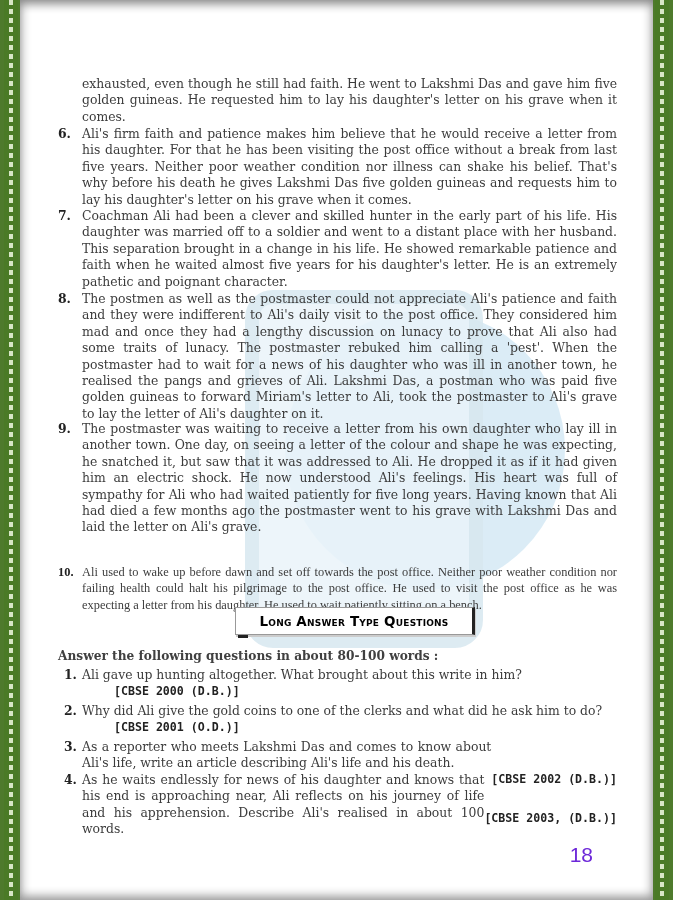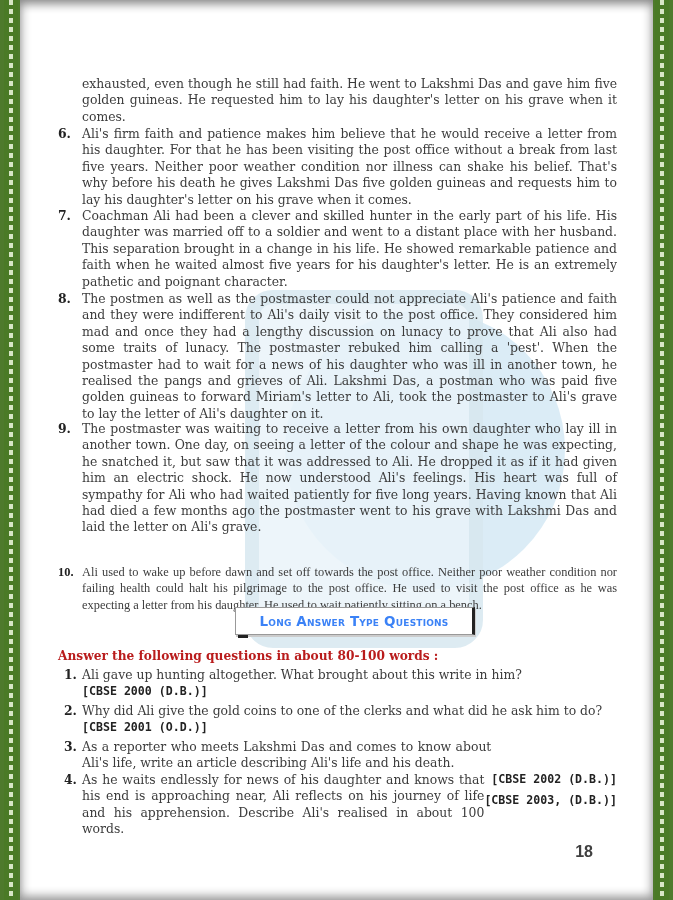--- a/index.html
+++ b/index.html
@@ -58,39 +58,39 @@
     border: 1px solid #999; border-right: 3px solid #222;
     background: #fff;
     box-shadow: 1px 2px 0 #ccc;
   }
   .heading-box::after {
     content: ""; position: absolute; left: 2px; bottom: -4px; width: 10px; height: 3px; background: #222;
   }
   .heading-text {
     display: block; text-align: center; line-height: 26px;
     font-family: "DejaVu Sans", sans-serif; font-variant: small-caps;
-    font-size: 13.5px; color: #3b82f6; letter-spacing: 0.2px; font-weight: bold;
+    font-size: 13.5px; color: #000000; letter-spacing: 0.2px; font-weight: bold;
   }
   .instruction {
     position: absolute; top: 648px; left: 0; right: 0;
-    font-weight: bold; font-size: 12.2px; color: #b91c1c;
+    font-weight: bold; font-size: 12.2px; color: #404040;
   }
   .q { position: absolute; left: 0; right: 0; padding-left: 24px; text-align: justify; text-align-last: left; }
   .q .num { position: absolute; left: 6px; top: 0; width: 14px; text-align: right; font-weight: bold; color: #222; }
   .src { font-weight: bold; color: #222; font-family: "DejaVu Sans Mono", monospace; font-size: 11.6px; }
-  .src-right { display: block; text-align: right; }
+  .src-right { display: block; text-align: right; margin-left: 32px; }
   .inline-src { float: right; }
   #q1 { top: 667px; }
   #q2 { top: 703px; }
   #q3 { top: 739px; }
   #q4 { top: 772px; }
   .page-number {
     position: absolute; right: 60px; top: 843px;
-    color: #404040; font-family: "Liberation Sans", sans-serif;
-    font-weight: bold; font-size: 16px;
+    color: #6d28d9; font-family: "Liberation Sans", sans-serif;
+    font-weight: normal; font-size: 21px;
   }
 </style>
 </head>
 <body>
 
 <div class="border-left"></div>
 <div class="border-right"></div>
 
 <div class="page">
 
@@ -147,19 +147,19 @@
     </div>
 
     <div class="q" id="q3">
       <span class="num">3.</span>
       <span class="src inline-src" style="margin-top:32px;">[CBSE 2002 (D.B.)]</span>
       <span>As a reporter who meets Lakshmi Das and comes to know about Ali's life, write an article describing Ali's life and his death.</span>
     </div>
 
     <div class="q" id="q4">
       <span class="num">4.</span>
-      <span class="src inline-src" style="margin-top:20px;">[CBSE 2003, (D.B.)]</span>
+      <span class="src inline-src" style="margin-top:38px;">[CBSE 2003, (D.B.)]</span>
       <span>As he waits endlessly for news of his daughter and knows that his end is approaching near, Ali reflects on his journey of life and his apprehension. Describe Ali's realised in about 100 words.</span>
     </div>
   </div>
 
   <div class="page-number">18</div>
 </div>
 
 </body></html>

